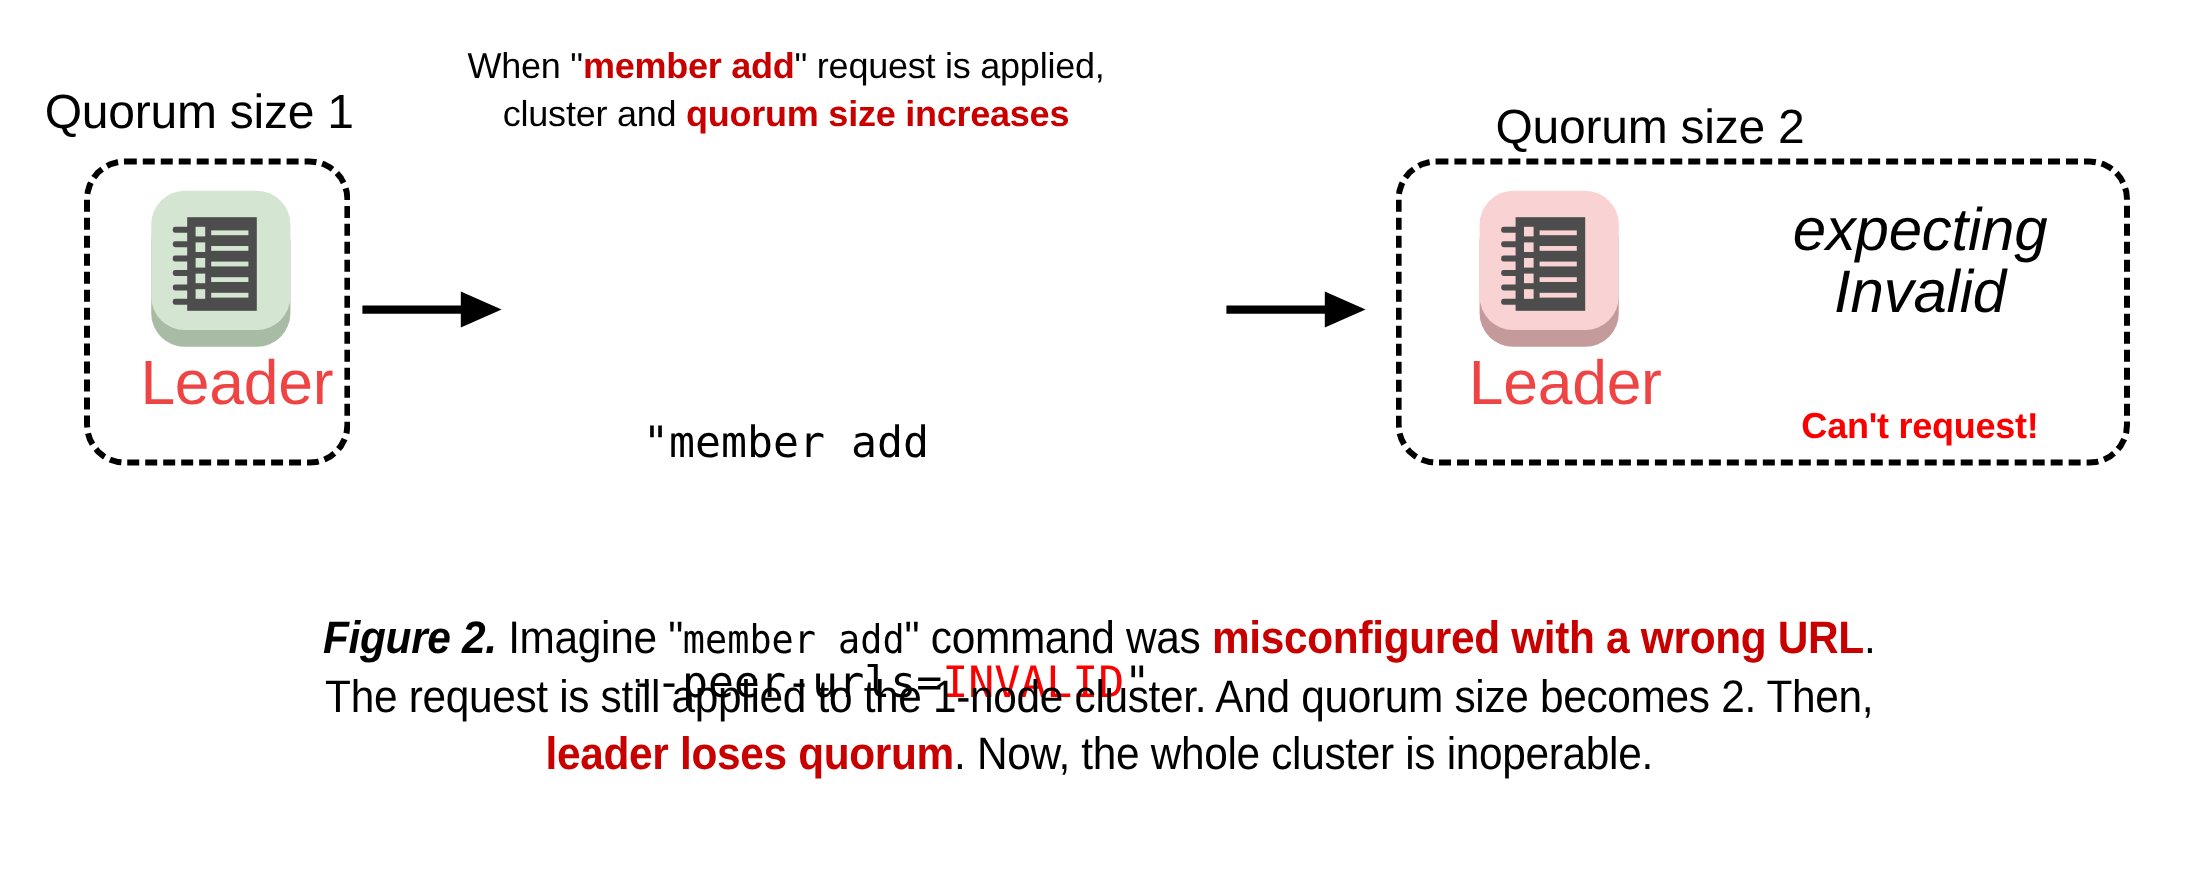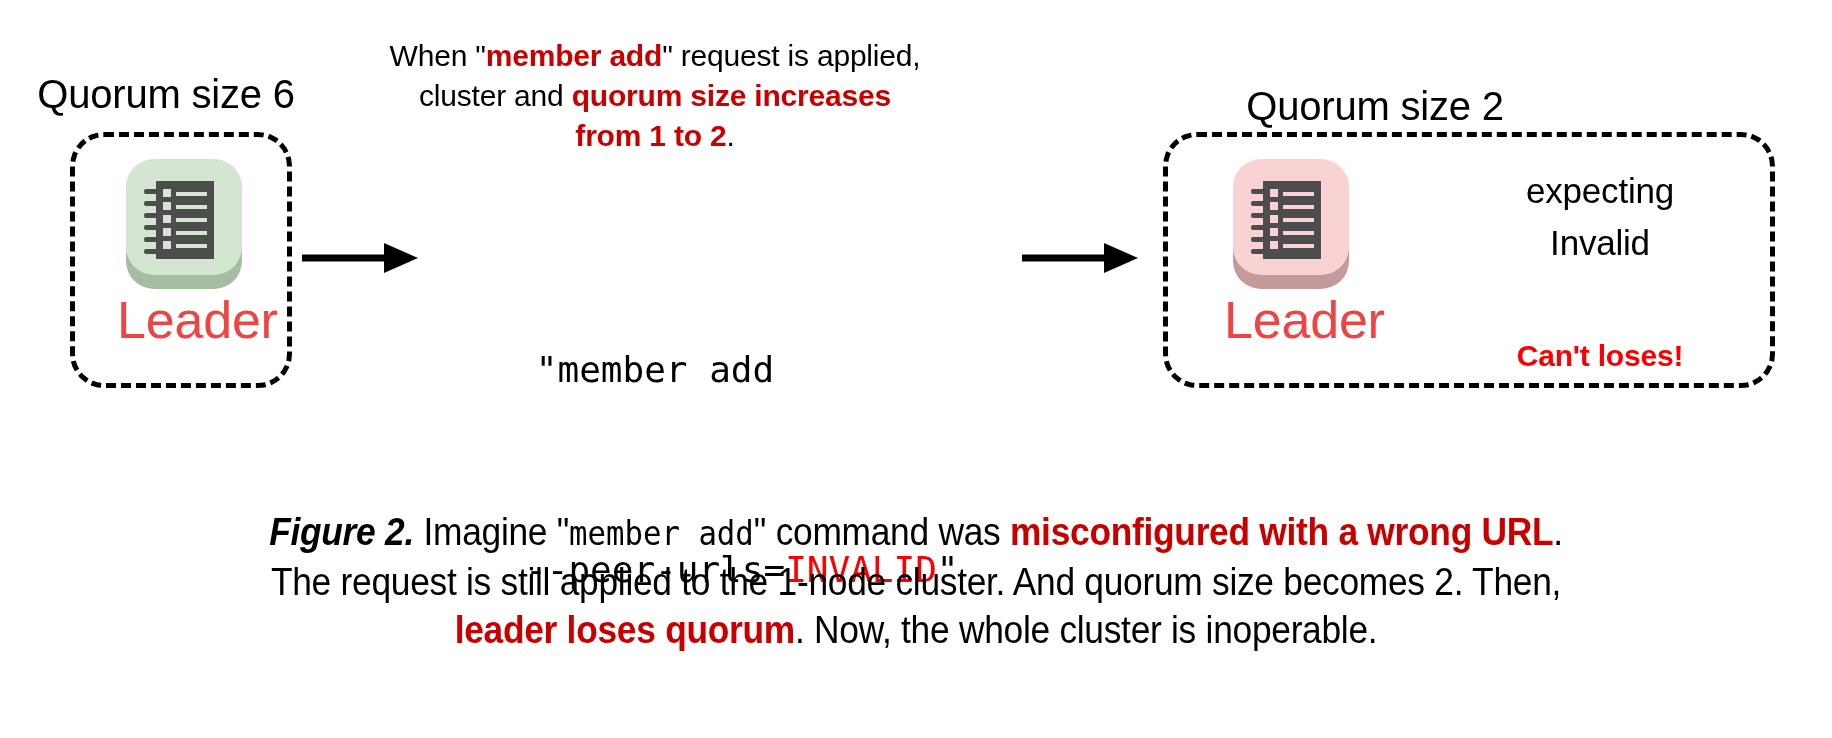--- a/index.html
+++ b/index.html
@@ -96,21 +96,22 @@
     line-height: 50px;
     letter-spacing: 0px;
     white-space: pre;
   }
   #command .ln { display: block; }
 
   
   #status-text {
     position: absolute;
     text-align: center;
-    font-size: 35px;
+    font-style: italic;
+    font-size: 50px;
     line-height: 52px;
     letter-spacing: -0.2px;
   }
   #status-text .ln { display: block; }
   #cant-revert {
     position: absolute;
     text-align: center;
     font-weight: bold;
     font-size: 30px;
     line-height: 34px;
@@ -132,21 +133,21 @@
     font-family: "DejaVu Sans Mono", "Liberation Mono", monospace;
     font-size: 33px;
     letter-spacing: 0;
   }
 </style>
 </head>
 <body>
 
 <div id="page">
 
-  <div class="cluster-title" style="left:16px; top:72px; width:300px;">Quorum size 6</div>
+  <div class="cluster-title" style="left:16px; top:72px; width:300px;">Quorum size 1</div>
 
   <div class="cluster-box" style="left:70px; top:132px; width:222px; height:256px;">
 
     <div class="node" style="left:42px; top:22px; width:134px;">
       <div class="node-icon">
         <div class="icon-shadow" style="background:#a8bba4;"></div>
         <div class="icon-plate" style="background:#d4e6d1;">
           <svg width="116" height="116" viewBox="0 0 116 116" aria-hidden="true">
 
             <g fill="#4d4d4d">
@@ -185,23 +186,20 @@
       <polygon points="84,7 118,22 84,37" fill="#000"></polygon>
     </svg>
   </div>
 
   <div id="top-caption" style="left:355px; top:36px; width:600px;">
     <span class="ln">
       <span>When "</span><span class="red-dark bold">member add</span><span>" request is applied,</span>
     </span>
     <span class="ln">
       <span>cluster and </span><span class="red-dark bold">quorum size increases</span>
-    </span>
-    <span class="ln">
-      <span class="red-dark bold">from 1 to 2</span><span>.</span>
     </span>
   </div>
 
   <div id="command" style="left:395px; top:245px; width:520px;">
     <span class="ln">"member add</span>
     <span class="ln">
       <span>--peer-urls=</span><span class="red-bright">INVALID</span><span>"</span>
     </span>
   </div>
 
@@ -246,21 +244,21 @@
         </div>
       </div>
       <div class="node-label">Leader</div>
     </div>
 
     <div id="status-text" style="left:282px; top:28px; width:300px;">
       <span class="ln">expecting</span>
       <span class="ln">Invalid</span>
     </div>
 
-    <div id="cant-revert" class="red-bright" style="left:282px; top:202px; width:300px;">Can't loses!</div>
+    <div id="cant-revert" class="red-bright" style="left:282px; top:202px; width:300px;">Can't request!</div>
   </div>
 
   <div id="figure-caption" style="left:66px; top:508px; width:1700px;">
     <span class="ln">
       <span class="ital bold">Figure 2.</span><span> Imagine "</span><span class="cap-mono">member add</span><span>" command was </span><span class="red-dark bold">misconfigured with a wrong URL</span><span>.</span>
     </span>
     <span class="ln">
       <span>The request is still applied to the 1-node cluster. And quorum size becomes 2. Then,</span>
     </span>
     <span class="ln">

